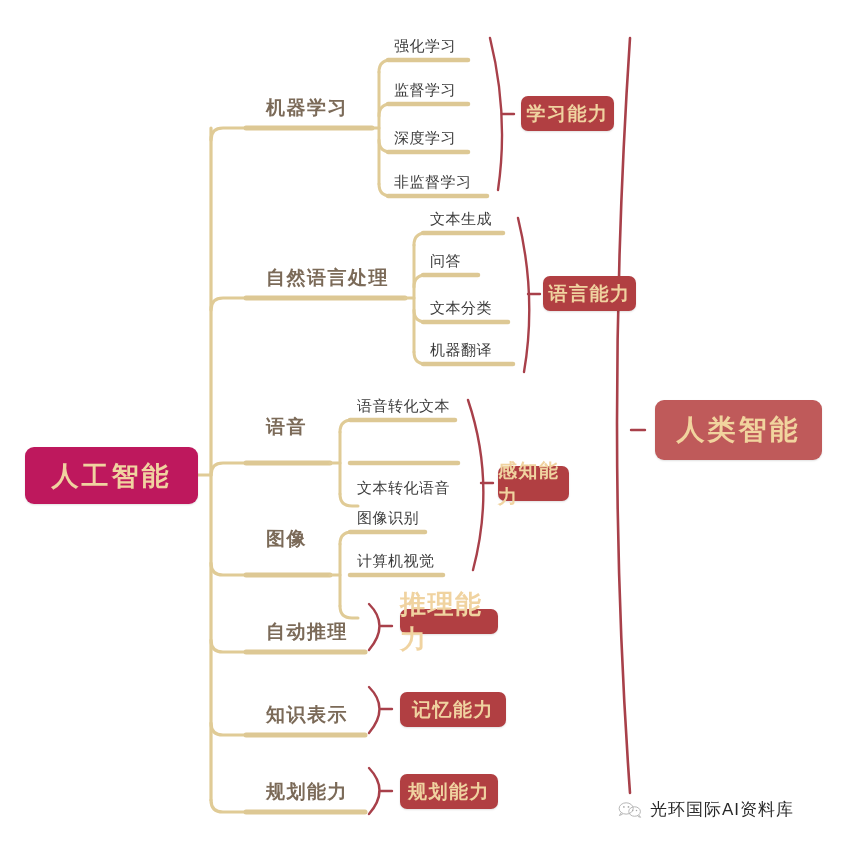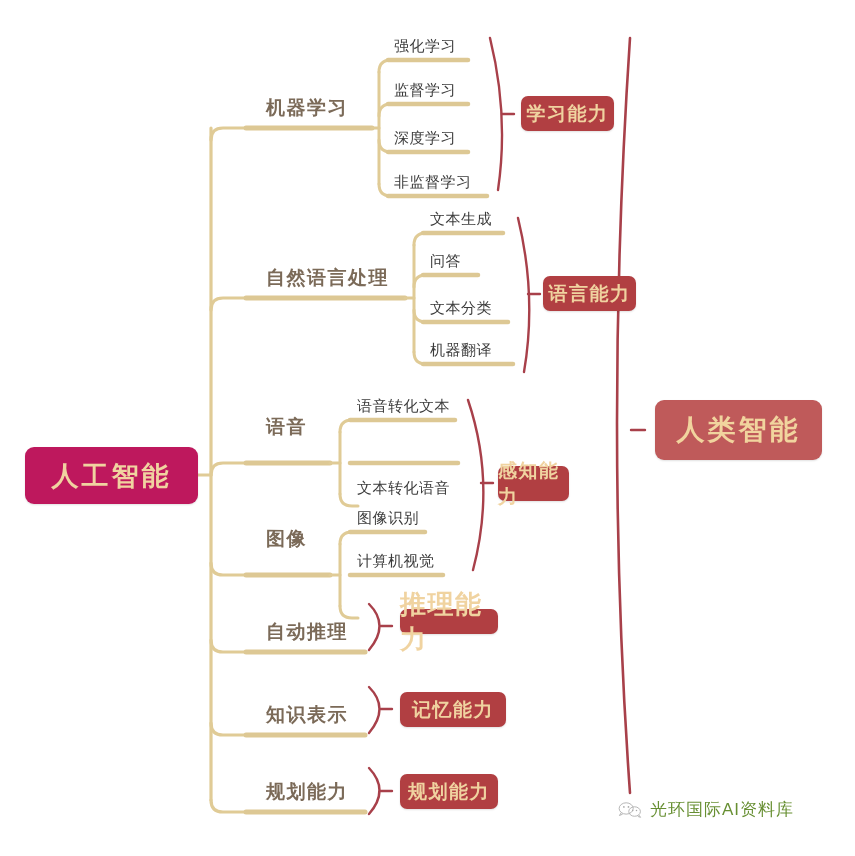--- a/index.html
+++ b/index.html
@@ -59,21 +59,21 @@
     color:#3b3b3b;
     font-size:15px;
     letter-spacing:.5px;
     white-space:nowrap;
     display:flex;align-items:flex-end;
   }
   
   .watermark{
     position:absolute;
     display:flex;align-items:center;gap:7px;
-    color:#4d7c0f;
+    color:#000000;
     font-size:17px;
     letter-spacing:1px;
     opacity:.85;
     white-space:nowrap;
   }
   .wm-logo{width:26px;height:20px;flex:none;}
 </style>
 </head>
 <body>
 

